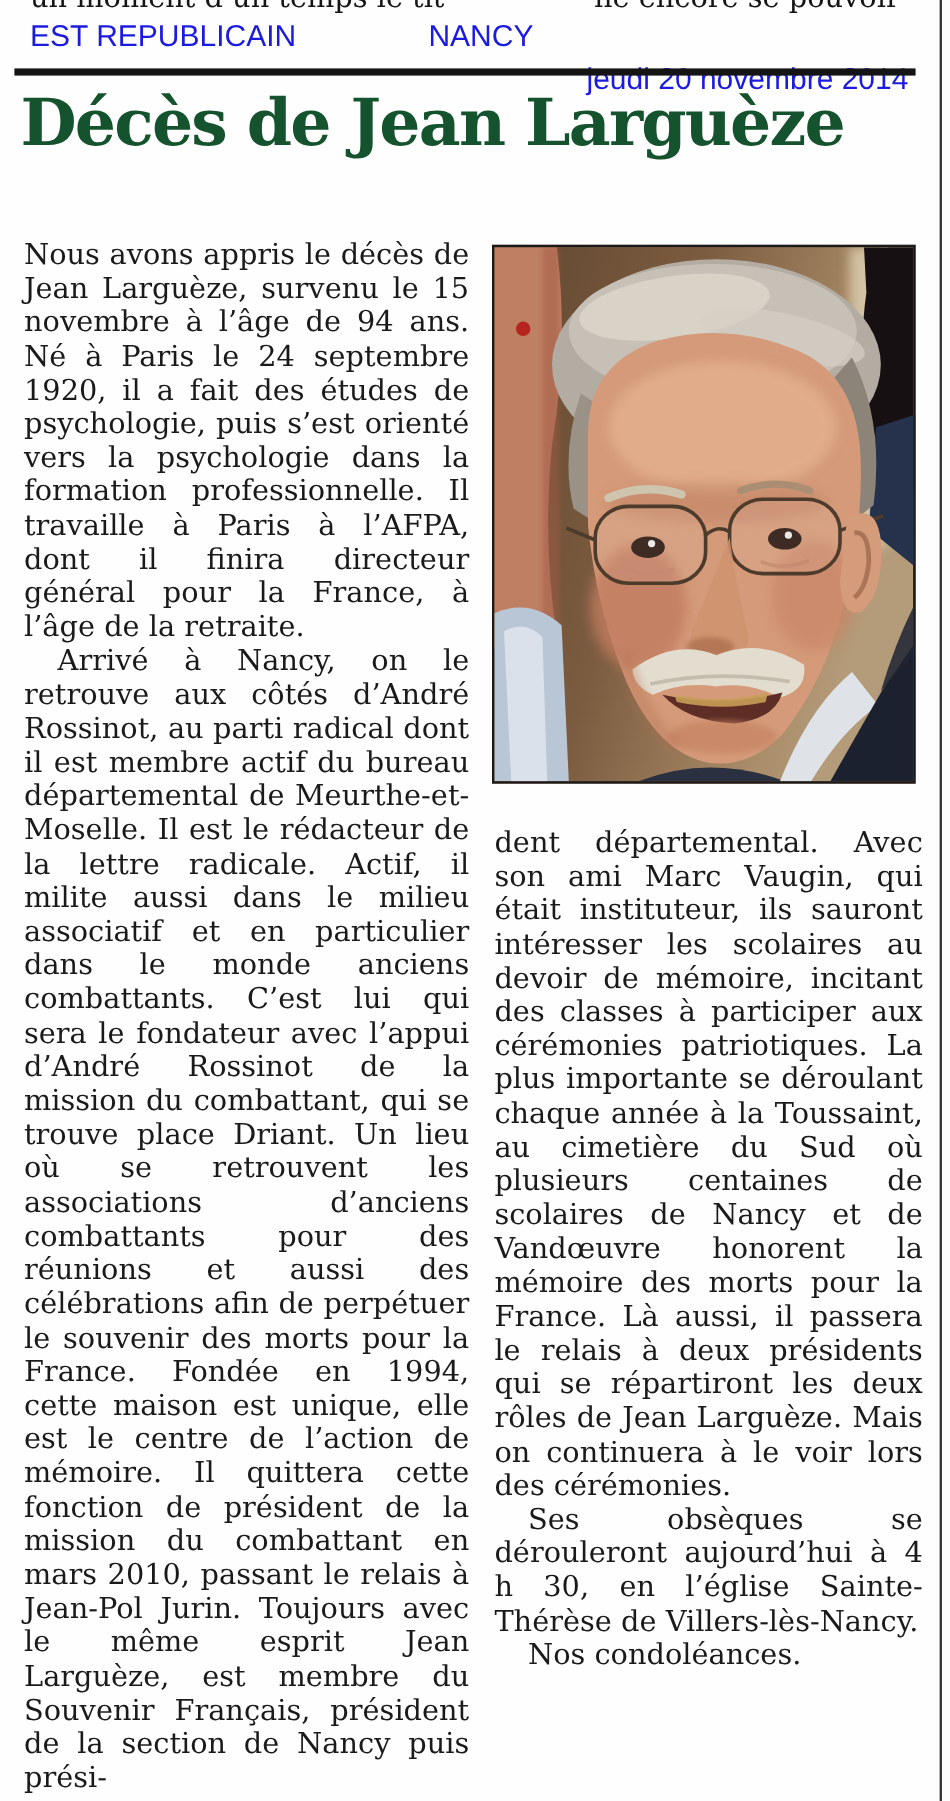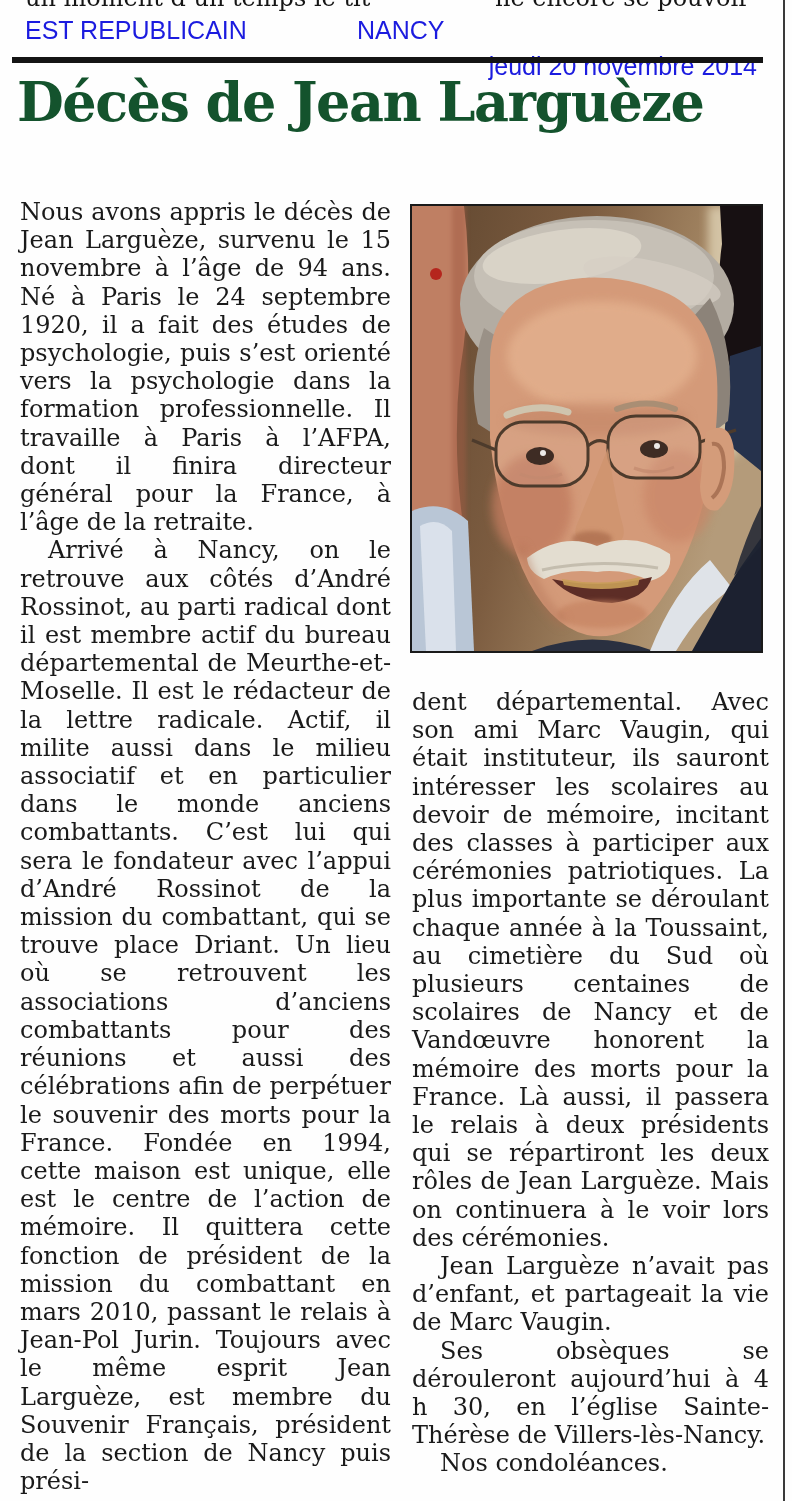--- a/index.html
+++ b/index.html
@@ -57,21 +57,20 @@
   <div class="rule-thick"></div>
 
   <h1 class="headline">Décès de Jean Larguèze</h1>
 
   <div id="col1" class="col">
       <p>Nous avons appris le décès de Jean Larguèze, survenu le 15 novembre à l’âge de 94 ans. Né à Paris le 24 septembre 1920, il a fait des études de psychologie, puis s’est orienté vers la psychologie dans la formation professionnelle. Il travaille à Paris à l’AFPA, dont il finira directeur général pour la France, à l’âge de la retraite.</p>
       <p class="indent">Arrivé à Nancy, on le retrouve aux côtés d’André Rossinot, au parti radical dont il est membre actif du bureau départemental de Meurthe-et-Moselle. Il est le rédacteur de la lettre radicale. Actif, il milite aussi dans le milieu associatif et en particulier dans le monde anciens combattants. C’est lui qui sera le fondateur avec l’appui d’André Rossinot de la mission du combattant, qui se trouve place Driant. Un lieu où se retrouvent les associations d’anciens combattants pour des réunions et aussi des célébrations afin de perpétuer le souvenir des morts pour la France. Fondée en 1994, cette maison est unique, elle est le centre de l’action de mémoire. Il quittera cette fonction de président de la mission du combattant en mars 2010, passant le relais à Jean-Pol Jurin. Toujours avec le même esprit Jean Larguèze, est membre du Souvenir Français, président de la section de Nancy puis prési-</p>
     </div>
   <div id="col2" class="col">
       <p>dent départemental. Avec son ami Marc Vaugin, qui était instituteur, ils sauront intéresser les scolaires au devoir de mémoire, incitant des classes à participer aux cérémonies patriotiques. La plus importante se déroulant chaque année à la Toussaint, au cimetière du Sud où plusieurs centaines de scolaires de Nancy et de Vandœuvre honorent la mémoire des morts pour la France. Là aussi, il passera le relais à deux présidents qui se répartiront les deux rôles de Jean Larguèze. Mais on continuera à le voir lors des cérémonies.</p>
-      <p class="indent">Jean Larguèze n’avait pas d’enfant, et partageait la vie de Marc Vaugin.</p>
       <p class="indent">Ses obsèques se dérouleront aujourd’hui à 4 h 30, en l’église Sainte-Thérèse de Villers-lès-Nancy.</p>
       <p class="indent">Nos condoléances.</p>
     </div>
 
   <div class="photo" role="img" aria-label="Portrait en gros plan de Jean Larguèze : homme âgé aux cheveux gris, lunettes à fine monture, moustache blanche, costume sombre et chemise blanche">
     <svg viewBox="0 0 349 445" preserveAspectRatio="none">
       <defs>
         <linearGradient id="bgGrad" x1="0" y1="0" x2="1" y2="0.35">
           <stop offset="0" stop-color="#5f462f"></stop>
           <stop offset="0.45" stop-color="#7c5c40"></stop>

